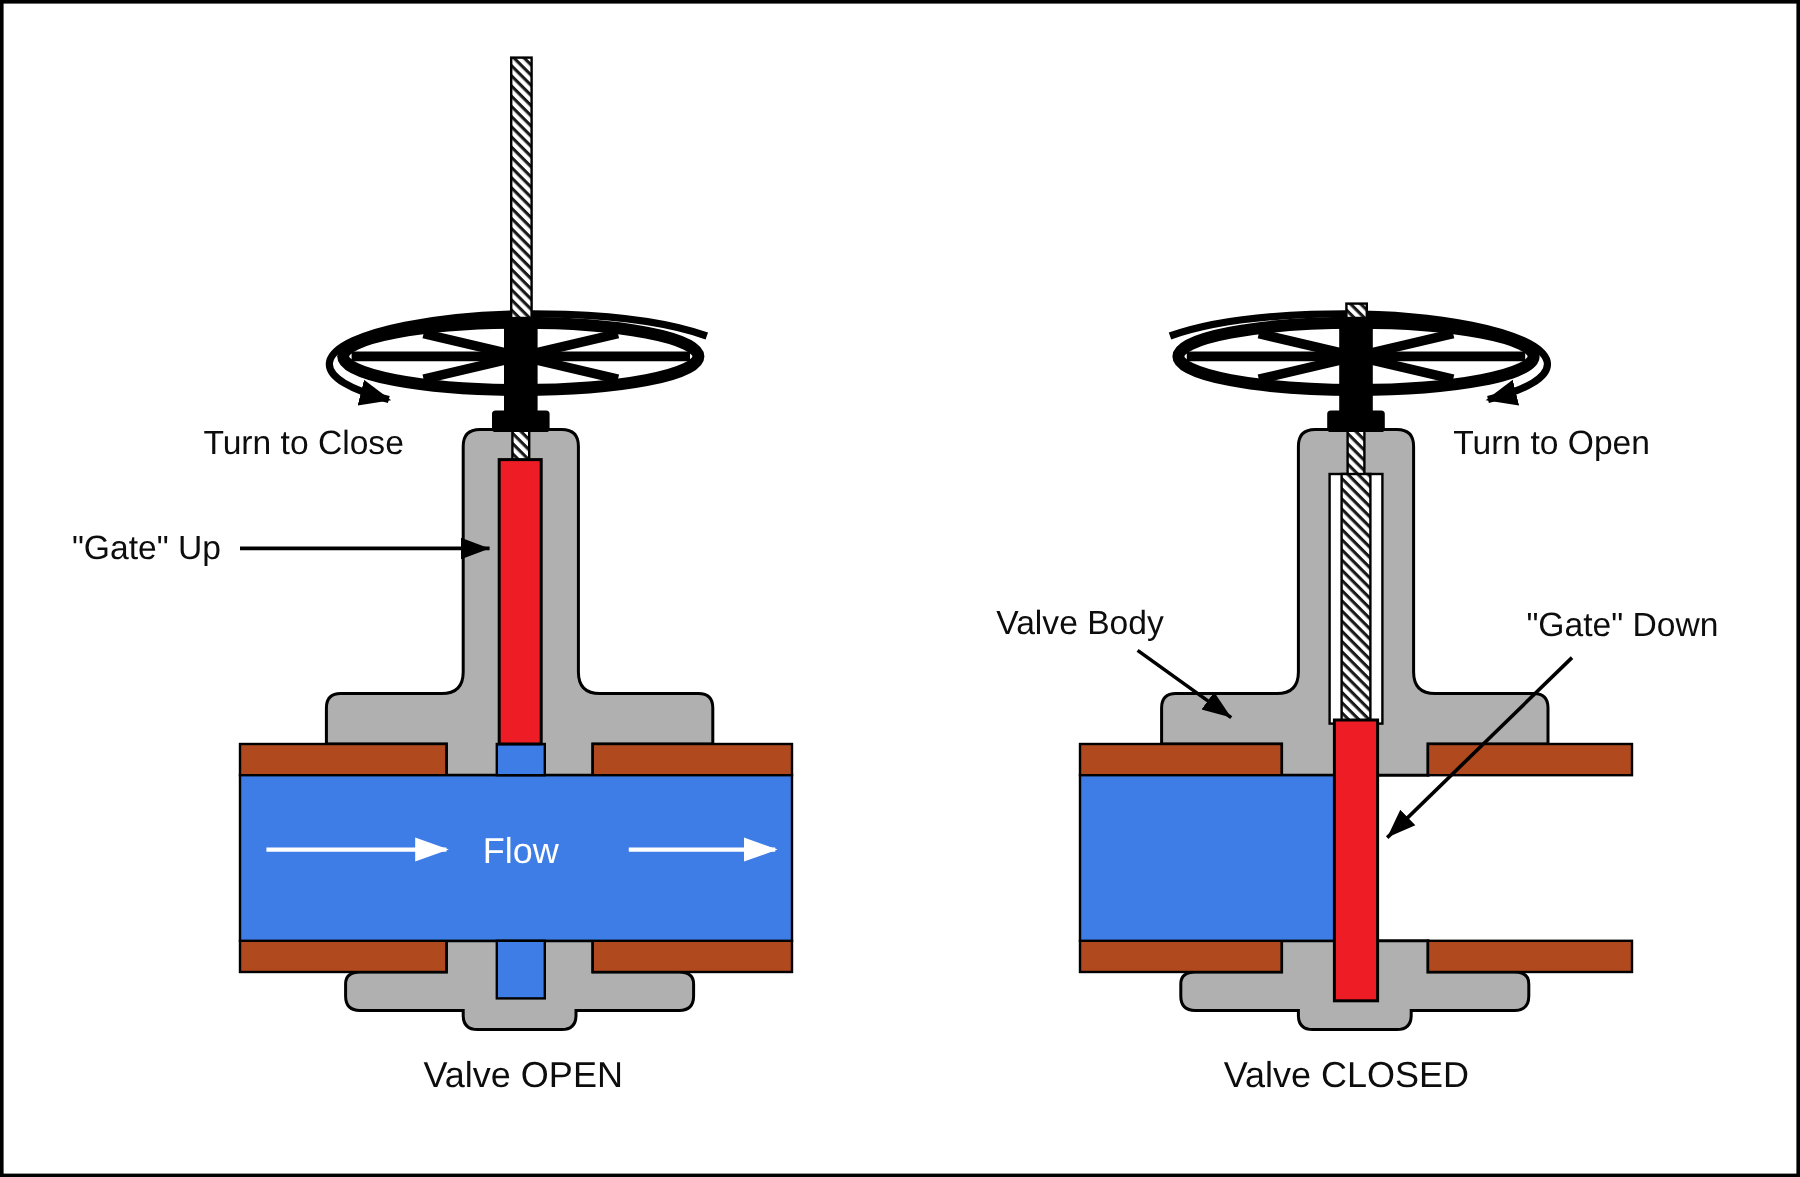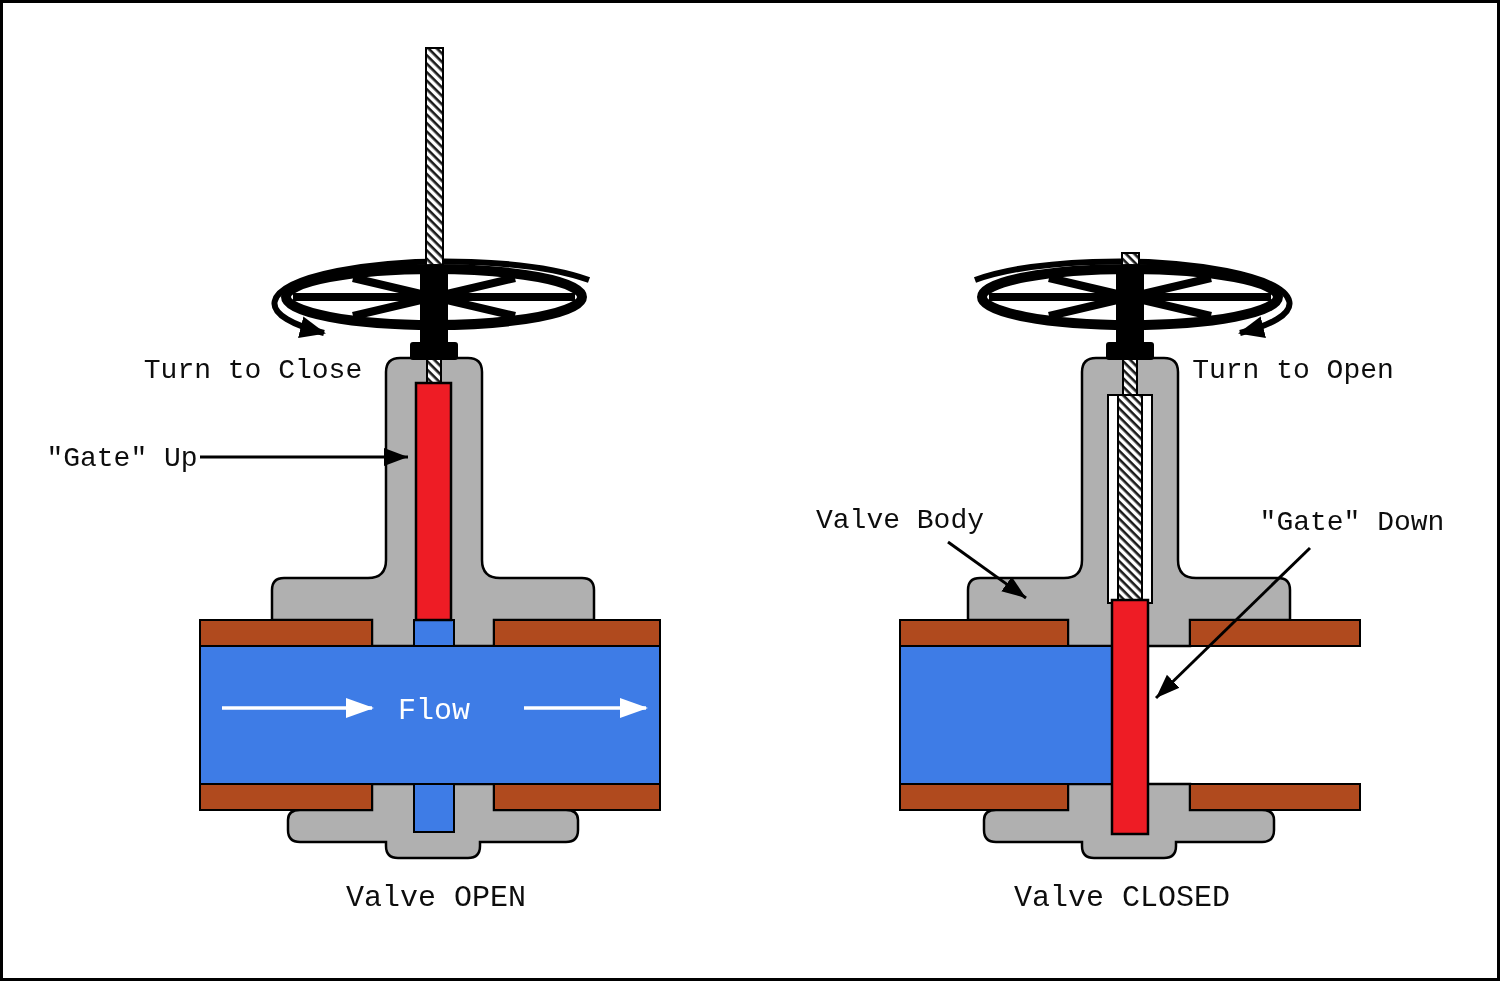--- a/index.html
+++ b/index.html
@@ -1,19 +1,19 @@
 <!DOCTYPE html>
 <html style="--water: #3e7ce6; --gate: #ee1c25; --pipe_wall: #b04a1e; --valve_body: #b0b0b0; --outline: #000000; --flow_text: #ffffff; --background: #ffffff;"><head>
 <meta charset="utf-8">
 <style>
   html,body{margin:0;padding:0;background:var(--background,#fff);}
   .stage{
     width:1500px;height:981px;position:relative;
     background:var(--background,#fff);
-    font-family:Liberation Mono, monospace;
+    font-family:Liberation Sans, sans-serif;
   }
   svg{display:block;}
   .fill-water{fill:var(--water);}
   .fill-gate{fill:var(--gate);}
   .fill-wall{fill:var(--pipe_wall);}
   .fill-body{fill:var(--valve_body);}
   .fill-hatch{fill:url(#hatch);}
   .ol{stroke:var(--outline);stroke-width:2.5;}
   .ol-thin{stroke:var(--outline);stroke-width:2;}
   .wheel-ring{fill:none;stroke:var(--outline);stroke-width:10;}

